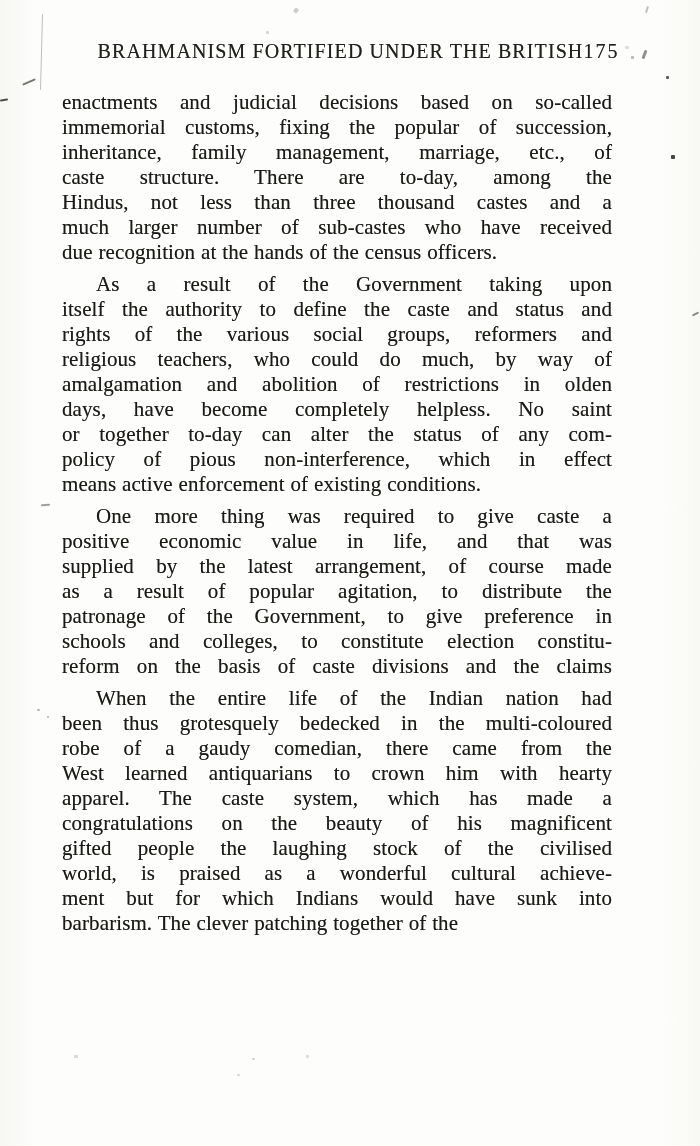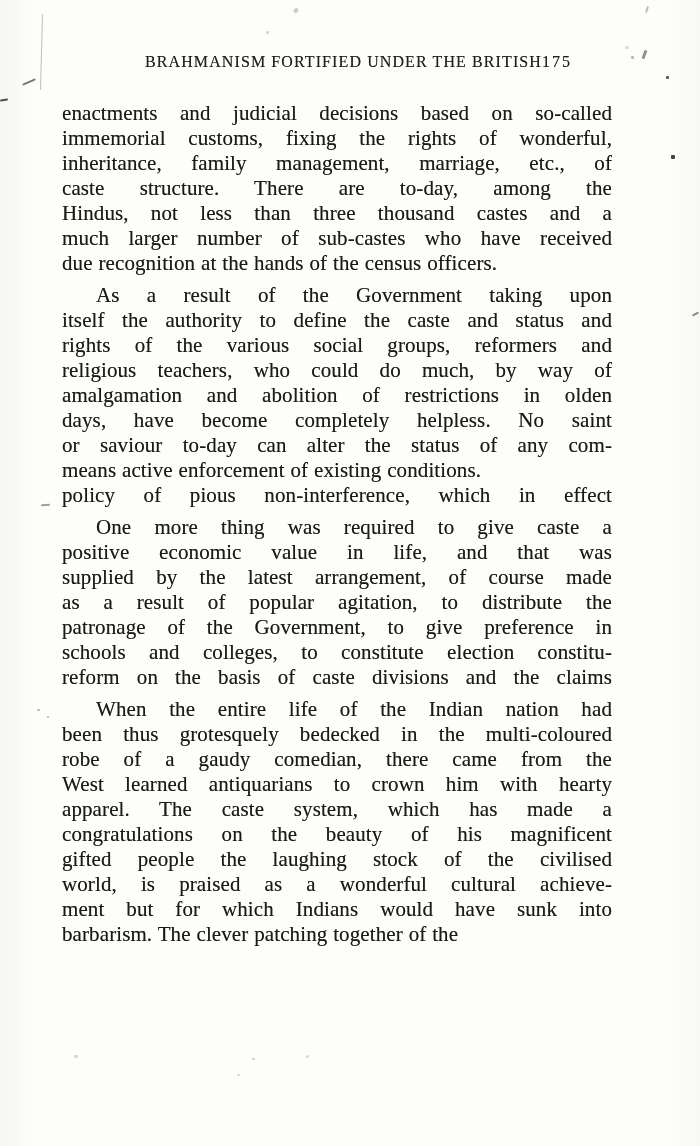--- a/index.html
+++ b/index.html
@@ -11,43 +11,42 @@
   .page {
     position: relative;
     width: 700px; height: 1146px;
     overflow: hidden;
     background: linear-gradient(90deg, #f6f6f3 0%, #fdfdfb 5%, #fdfdfb 95%, #f8f8f5 100%);
     color: #1b1a17;
     text-shadow: 0 0 0.5px rgba(27,26,23,0.55);
   }
   .running-header {
     position: absolute;
-    left: 63px; top: 53px; width: 549px;
+    left: 63px; top: 40px; width: 549px;
     display: flex;
     justify-content: center;
     align-items: center;
     padding-left: 42px;
     box-sizing: border-box;
-    font-size: 16px;
+    font-size: 20px;
     letter-spacing: 1.1px;
     white-space: nowrap;
     color: #21201c;
   }
   .running-header .pagenum {
     letter-spacing: 2px;
   }
   .page-body {
     position: absolute;
     left: 62px; top: 90px; width: 550px;
     font-size: 21px;
     line-height: 25px;
     letter-spacing: 0.1px;
     word-spacing: 0.5px;
     color: #1b1a17;
-    margin-top: 11px;
   }
   .para { margin: 0 0 7px 0; padding: 0; }
   .ln {
     display: block;
     text-align: justify;
     text-align-last: justify;
   }
   .ln.last { text-align-last: auto; }
   .para.indent .ln.first { padding-left: 34px; }
   .mark {
@@ -61,37 +60,37 @@
 
 <div class="page">
   <div class="running-header">
     <span class="title">BRAHMANISM FORTIFIED UNDER THE BRITISH</span>
     <span class="pagenum">175</span>
   </div>
 
   <div class="page-body">
       <p class="para">
         <span class="ln first">enactments and judicial decisions based on so-called</span>
-        <span class="ln">immemorial customs, fixing the rights of wonderful,</span>
+        <span class="ln">immemorial customs, fixing the popular of succession,</span>
         <span class="ln">inheritance, family management, marriage, etc., of</span>
         <span class="ln">caste structure. There are to-day, among the</span>
         <span class="ln">Hindus, not less than three thousand castes and a</span>
         <span class="ln">much larger number of sub-castes who have received</span>
         <span class="ln last">due recognition at the hands of the census officers.</span>
       </p>
       <p class="para indent">
         <span class="ln first">As a result of the Government taking upon</span>
         <span class="ln">itself the authority to define the caste and status and</span>
         <span class="ln">rights of the various social groups, reformers and</span>
         <span class="ln">religious teachers, who could do much, by way of</span>
         <span class="ln">amalgamation and abolition of restrictions in olden</span>
         <span class="ln">days, have become completely helpless. No saint</span>
-        <span class="ln">or saviour to-day can alter the status of any com-</span>
+        <span class="ln">or together to-day can alter the status of any com-</span>
+        <span class="ln">policy of pious non-interference, which in effect</span>
         <span class="ln last">means active enforcement of existing conditions.</span>
-        <span class="ln">policy of pious non-interference, which in effect</span>
       </p>
       <p class="para indent">
         <span class="ln first">One more thing was required to give caste a</span>
         <span class="ln">positive economic value in life, and that was</span>
         <span class="ln">supplied by the latest arrangement, of course made</span>
         <span class="ln">as a result of popular agitation, to distribute the</span>
         <span class="ln">patronage of the Government, to give preference in</span>
         <span class="ln">schools and colleges, to constitute election constitu-</span>
         <span class="ln">reform on the basis of caste divisions and the claims</span>
       </p>

